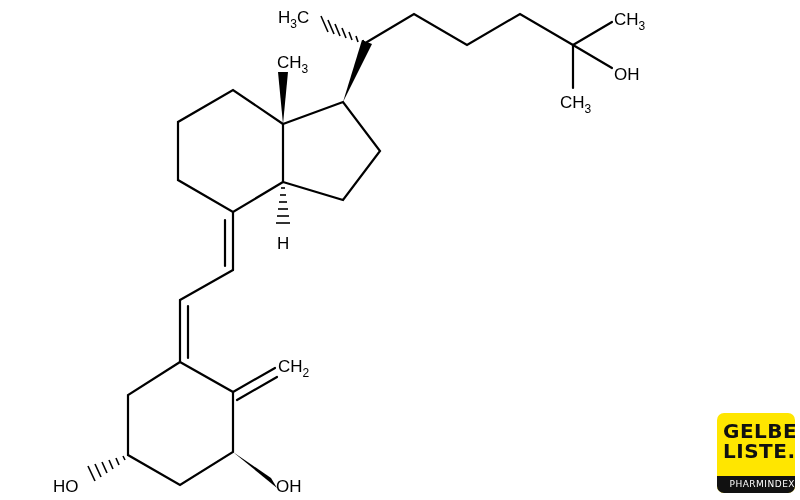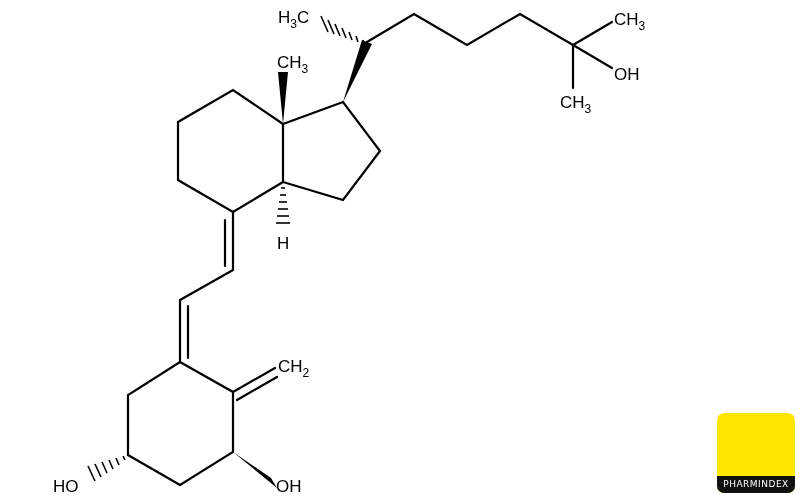--- a/index.html
+++ b/index.html
@@ -2,21 +2,21 @@
 <html><head>
 <meta charset="utf-8">
 <style>
   html, body { margin:0; padding:0; background:#ffffff; }
   body { width:800px; height:500px; position:relative; overflow:hidden; font-family:"Liberation Sans", sans-serif; }
   #mol { position:absolute; left:0; top:0; }
   .lbl { font-family:"Liberation Sans", sans-serif; font-size:17px; fill:#000; }
   .sub { font-size:12px; }
   #logo { position:absolute; left:717px; top:413px; width:78px; height:80px; background:#ffe600; border-radius:7px; overflow:hidden; }
   #logo .brand { position:absolute; left:6px; top:8px; font-family:"DejaVu Sans", sans-serif; font-weight:bold; font-size:20px; line-height:20px; color:#111; letter-spacing:0.5px; }
-  #logo .bar { position:absolute; left:0; bottom:0; width:100%; height:17px; background:#111; color:#fff; font-family:"DejaVu Sans", sans-serif; font-size:9px; line-height:17px; text-align:center; letter-spacing:0.5px; }
+  #logo .bar { position:absolute; left:0; bottom:0; width:100%; height:17px; background:#111; color:#fff; font-family:"DejaVu Sans", sans-serif; font-size:9px; line-height:17px; text-align:right; letter-spacing:0.5px; }
 </style>
 </head>
 <body>
 
 <svg id="mol" width="800" height="500" viewBox="0 0 800 500">
   <defs>
     <pattern id="none"></pattern>
   </defs>
   <g stroke="#000" stroke-width="2.2" fill="none" stroke-linecap="round">
 
@@ -80,14 +80,18 @@
     <text class="lbl" x="614" y="80">OH</text>
     <text class="lbl" x="560" y="108"><tspan>CH</tspan><tspan class="sub" dy="5">3</tspan></text>
     <text class="lbl" x="277" y="249">H</text>
     <text class="lbl" x="278" y="372"><tspan>CH</tspan><tspan class="sub" dy="5">2</tspan></text>
     <text class="lbl" x="53" y="492">HO</text>
     <text class="lbl" x="276" y="492">OH</text>
   </g>
 </svg>
 
 <div id="logo">
+  <div class="brand">
+    <div>GELBE</div>
+    <div>LISTE.</div>
+  </div>
   <div class="bar">PHARMINDEX</div>
 </div>
 
 </body></html>

